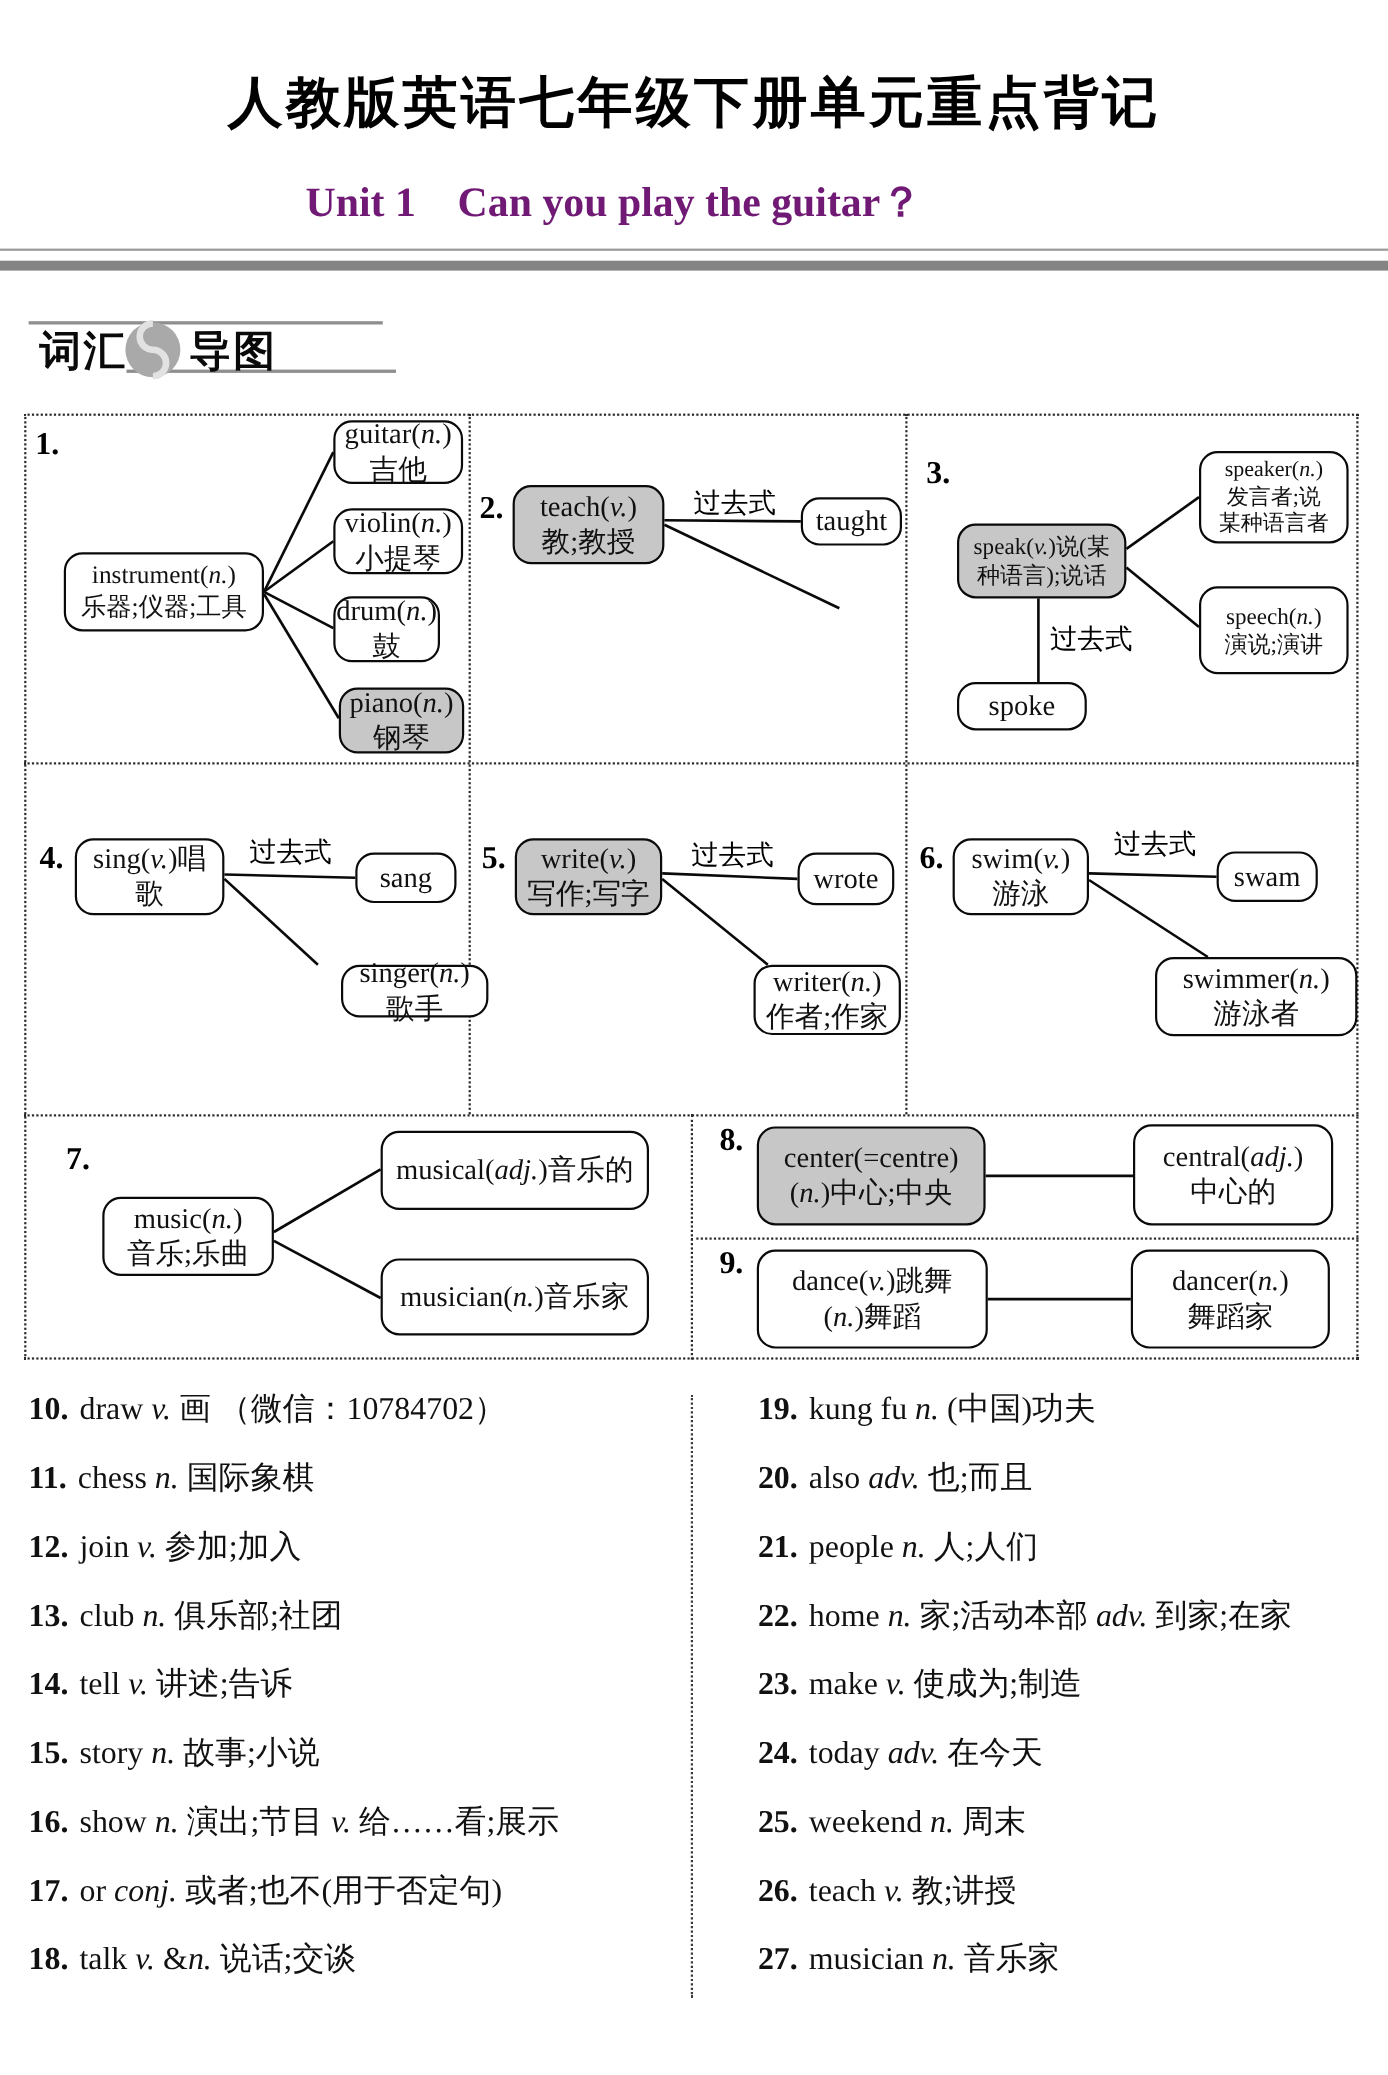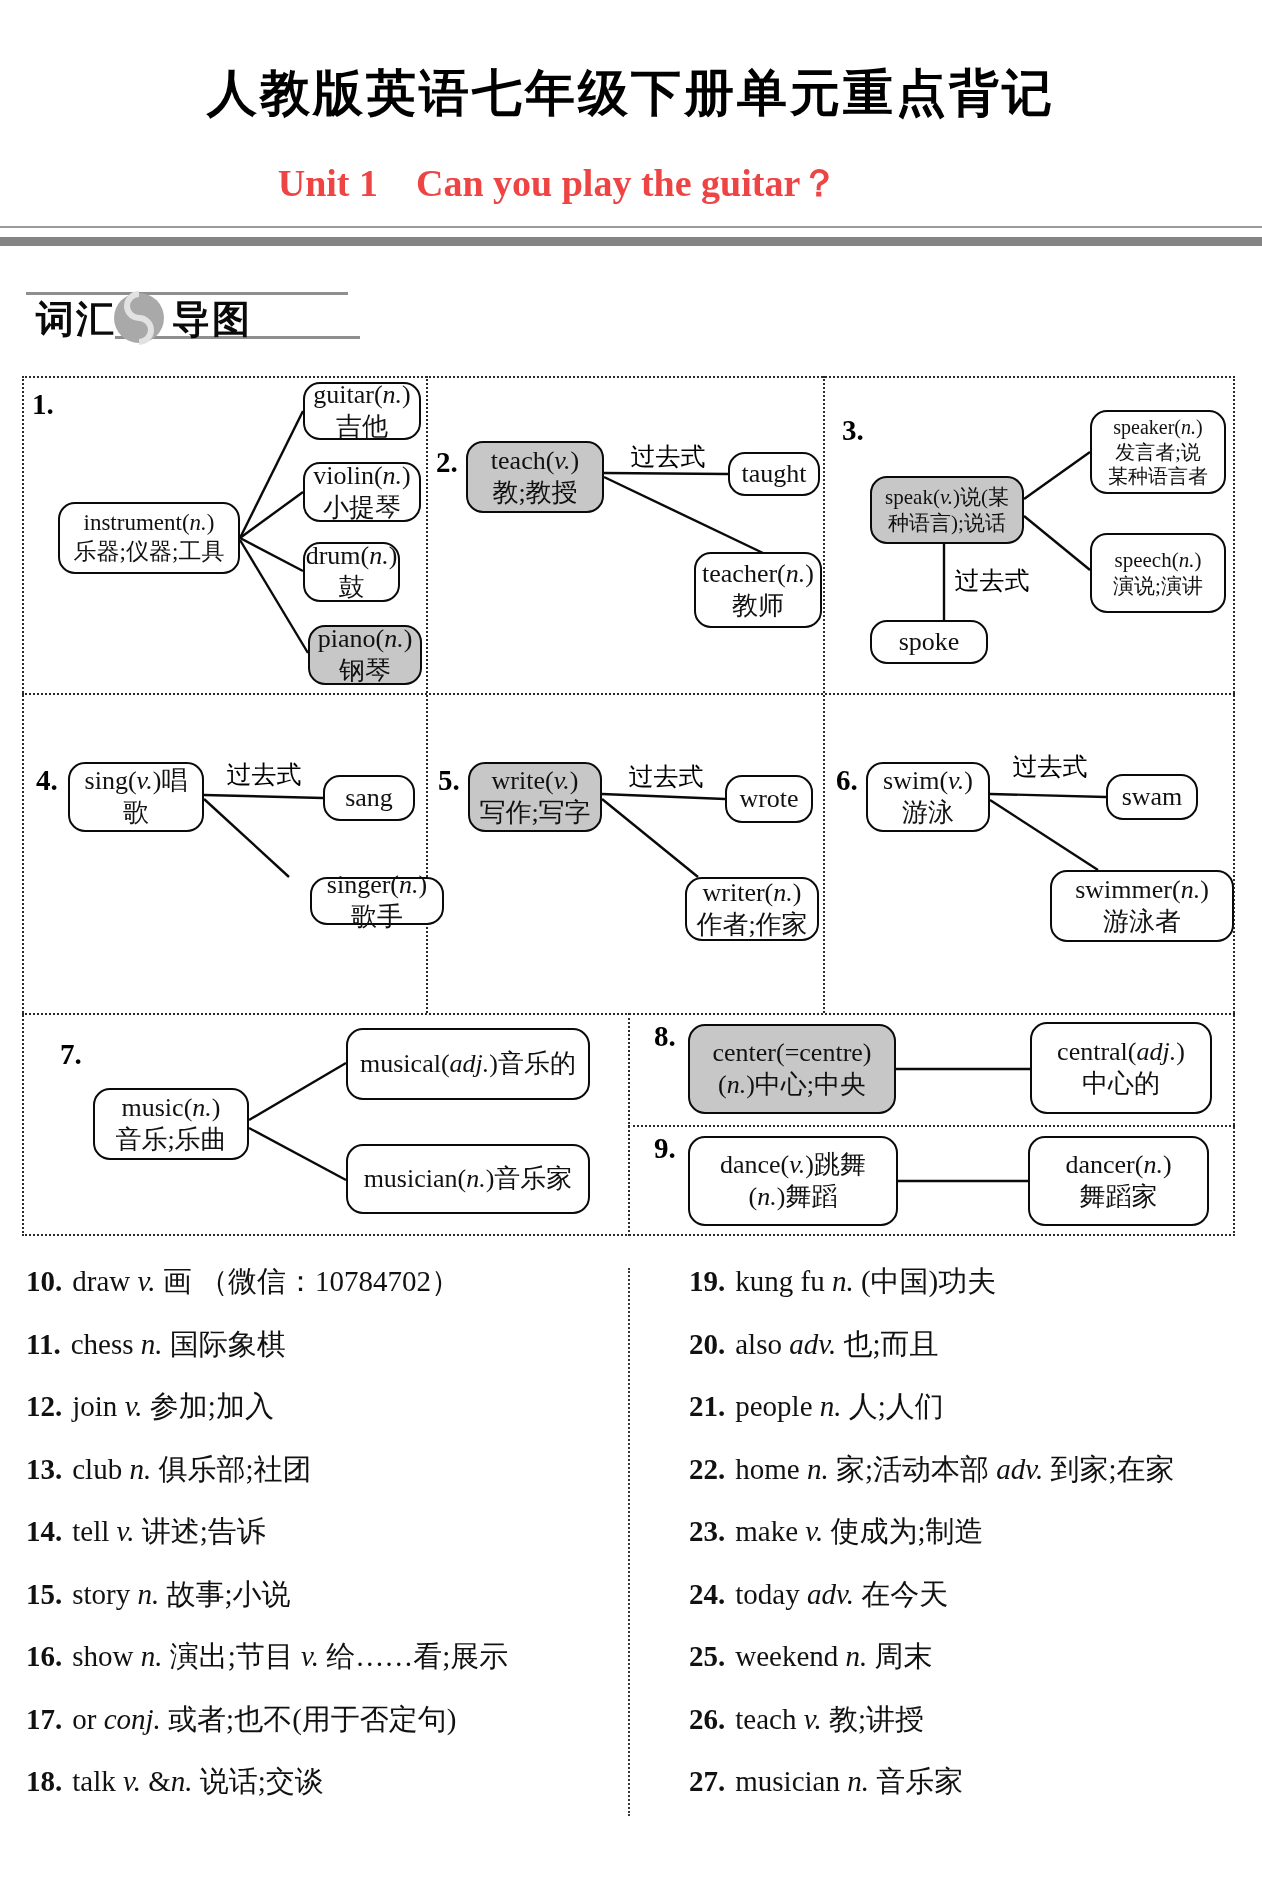--- a/index.html
+++ b/index.html
@@ -2,21 +2,21 @@
 <html><head>
 <meta charset="utf-8">
 <style>
   html,body{margin:0;padding:0;background:#e9e9e9;}
   #page{position:relative;width:1262px;height:1886px;background:#ffffff;overflow:hidden;
         font-family:"Liberation Serif","DejaVu Serif",serif;color:#111;}
   .abs{position:absolute;}
   
   .title{left:0;top:60px;width:1262px;text-align:center;font-family:"Liberation Sans","DejaVu Sans",sans-serif;
          font-weight:900;font-size:50px;letter-spacing:3px;color:#000;}
-  .subtitle{left:0;top:158px;width:1116px;text-align:center;font-weight:bold;font-size:38px;color:#ef4444;}
+  .subtitle{left:0;top:158px;width:1116px;text-align:center;font-weight:bold;font-size:38px;color:#701a75;}
   .rule-thin{left:0;top:226px;width:1262px;height:0;border-top:2px solid #9a9a9a;}
   .rule-thick{left:0;top:237px;width:1262px;height:9px;background:#848484;}
   
   .badge-line1{left:26px;top:292px;width:322px;height:0;border-top:3px solid #8f8f8f;}
   .badge-line2{left:115px;top:336px;width:245px;height:0;border-top:3px solid #8f8f8f;}
   .badge-txt{top:294px;font-family:"Liberation Sans","DejaVu Sans",sans-serif;font-weight:900;font-size:38px;color:#0a0a0a;letter-spacing:2px;text-align:right;}
   .dash-box{left:22px;top:376px;width:1213px;height:860px;border:2px dotted #2a2a2a;box-sizing:border-box;}
   .dv{border-left:2px dotted #2a2a2a;width:0;}
   .dh{border-top:2px dotted #2a2a2a;height:0;}
   
@@ -108,24 +108,20 @@
 
   <div class="num" style="left:436px;top:446px;">2.</div>
   <div class="node g" style="left:466px;top:441px;width:138px;height:72px;">
     <span>teach(<i>v.</i>)</span>
     <span>教;教授</span>
   </div>
   <div class="plabel" style="left:626px;top:440px;">过去式</div>
   <div class="node" style="left:728px;top:452px;width:92px;height:44px;">
     <span>taught</span>
   </div>
-  <div class="node" style="left:694px;top:552px;width:128px;height:76px;">
-    <span>teacher(<i>n.</i>)</span>
-    <span>教师</span>
-  </div>
 
   <div class="num" style="left:842px;top:414px;">3.</div>
   <div class="node g" style="left:870px;top:476px;width:154px;height:68px;font-size:21px;">
     <span>speak(<i>v.</i>)说(某</span>
     <span>种语言);说话</span>
   </div>
   <div class="node" style="left:1090px;top:410px;width:136px;height:84px;font-size:20px;">
     <span>speaker(<i>n.</i>)</span>
     <span>发言者;说</span>
     <span>某种语言者</span>

